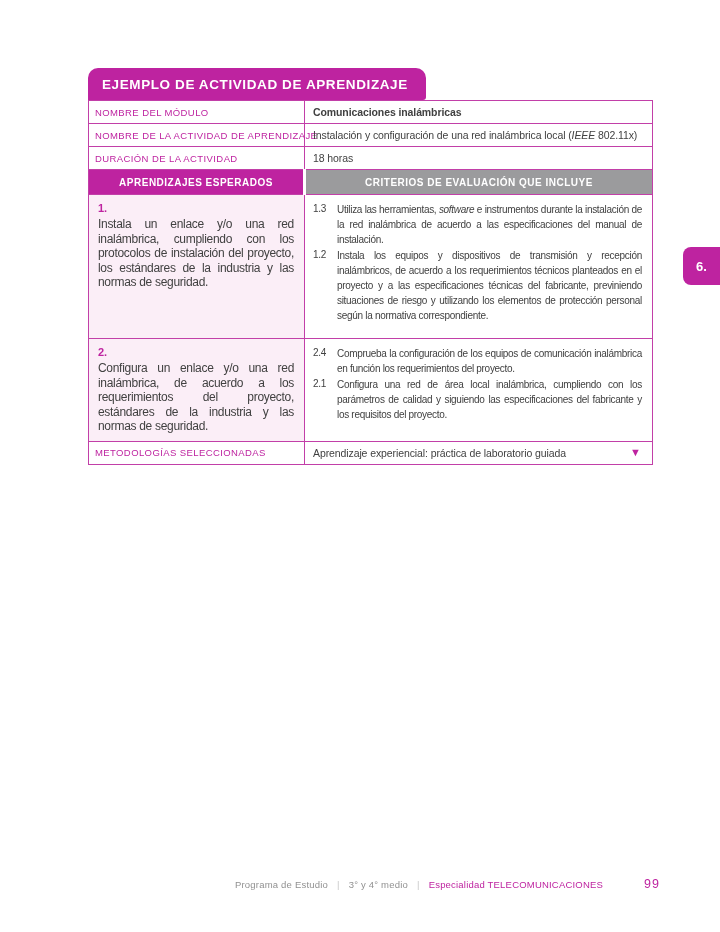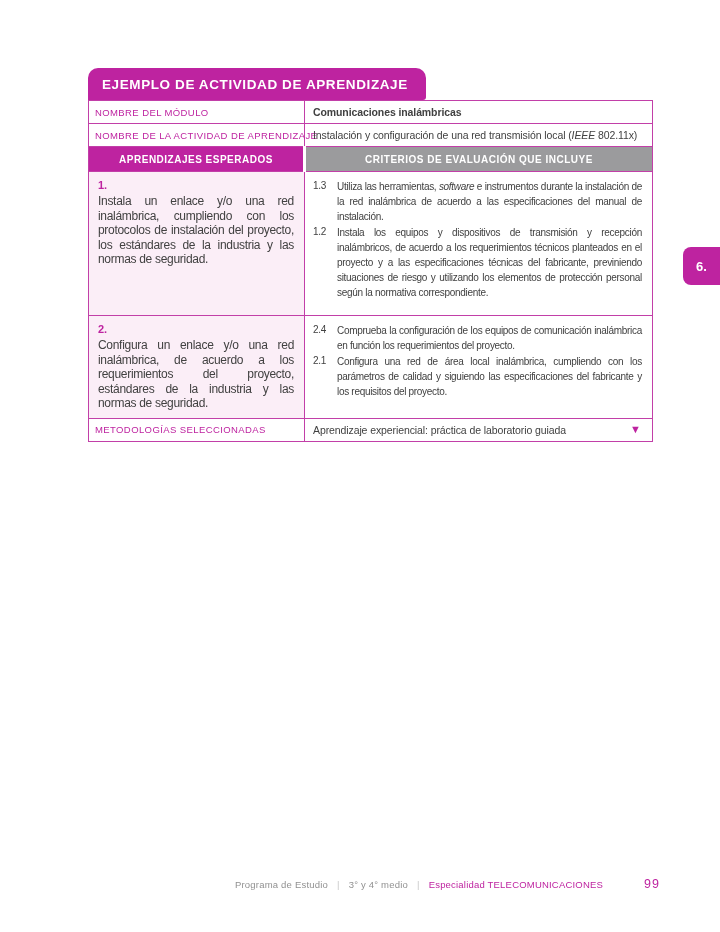--- a/index.html
+++ b/index.html
@@ -135,22 +135,26 @@
     <tbody>
       <tr class="info-row">
         <td class="label-cell">NOMBRE DEL MÓDULO</td>
         <td class="value-cell">
           <span class="bold">Comunicaciones inalámbricas</span>
         </td>
       </tr>
       <tr class="info-row">
         <td class="label-cell">NOMBRE DE LA ACTIVIDAD DE APRENDIZAJE</td>
         <td class="value-cell">
-          <span>Instalación y configuración de una red transmisión local (</span><i class="ital">IEEE</i><span> 802.11x)</span>
-        </td>
+          <span>Instalación y configuración de una red inalámbrica local (</span><i class="ital">IEEE</i><span> 802.11x)</span>
+        </td>
+      </tr>
+      <tr class="info-row">
+        <td class="label-cell">DURACIÓN DE LA ACTIVIDAD</td>
+        <td class="value-cell">18 horas</td>
       </tr>
 
       <tr class="header-row">
         <th class="th-magenta">APRENDIZAJES ESPERADOS</th>
         <th class="th-gray">CRITERIOS DE EVALUACIÓN QUE INCLUYE</th>
       </tr>
 
       <tr class="body-row body-row-1">
         <td class="objective-cell">
           <span class="obj-num">1.</span>

